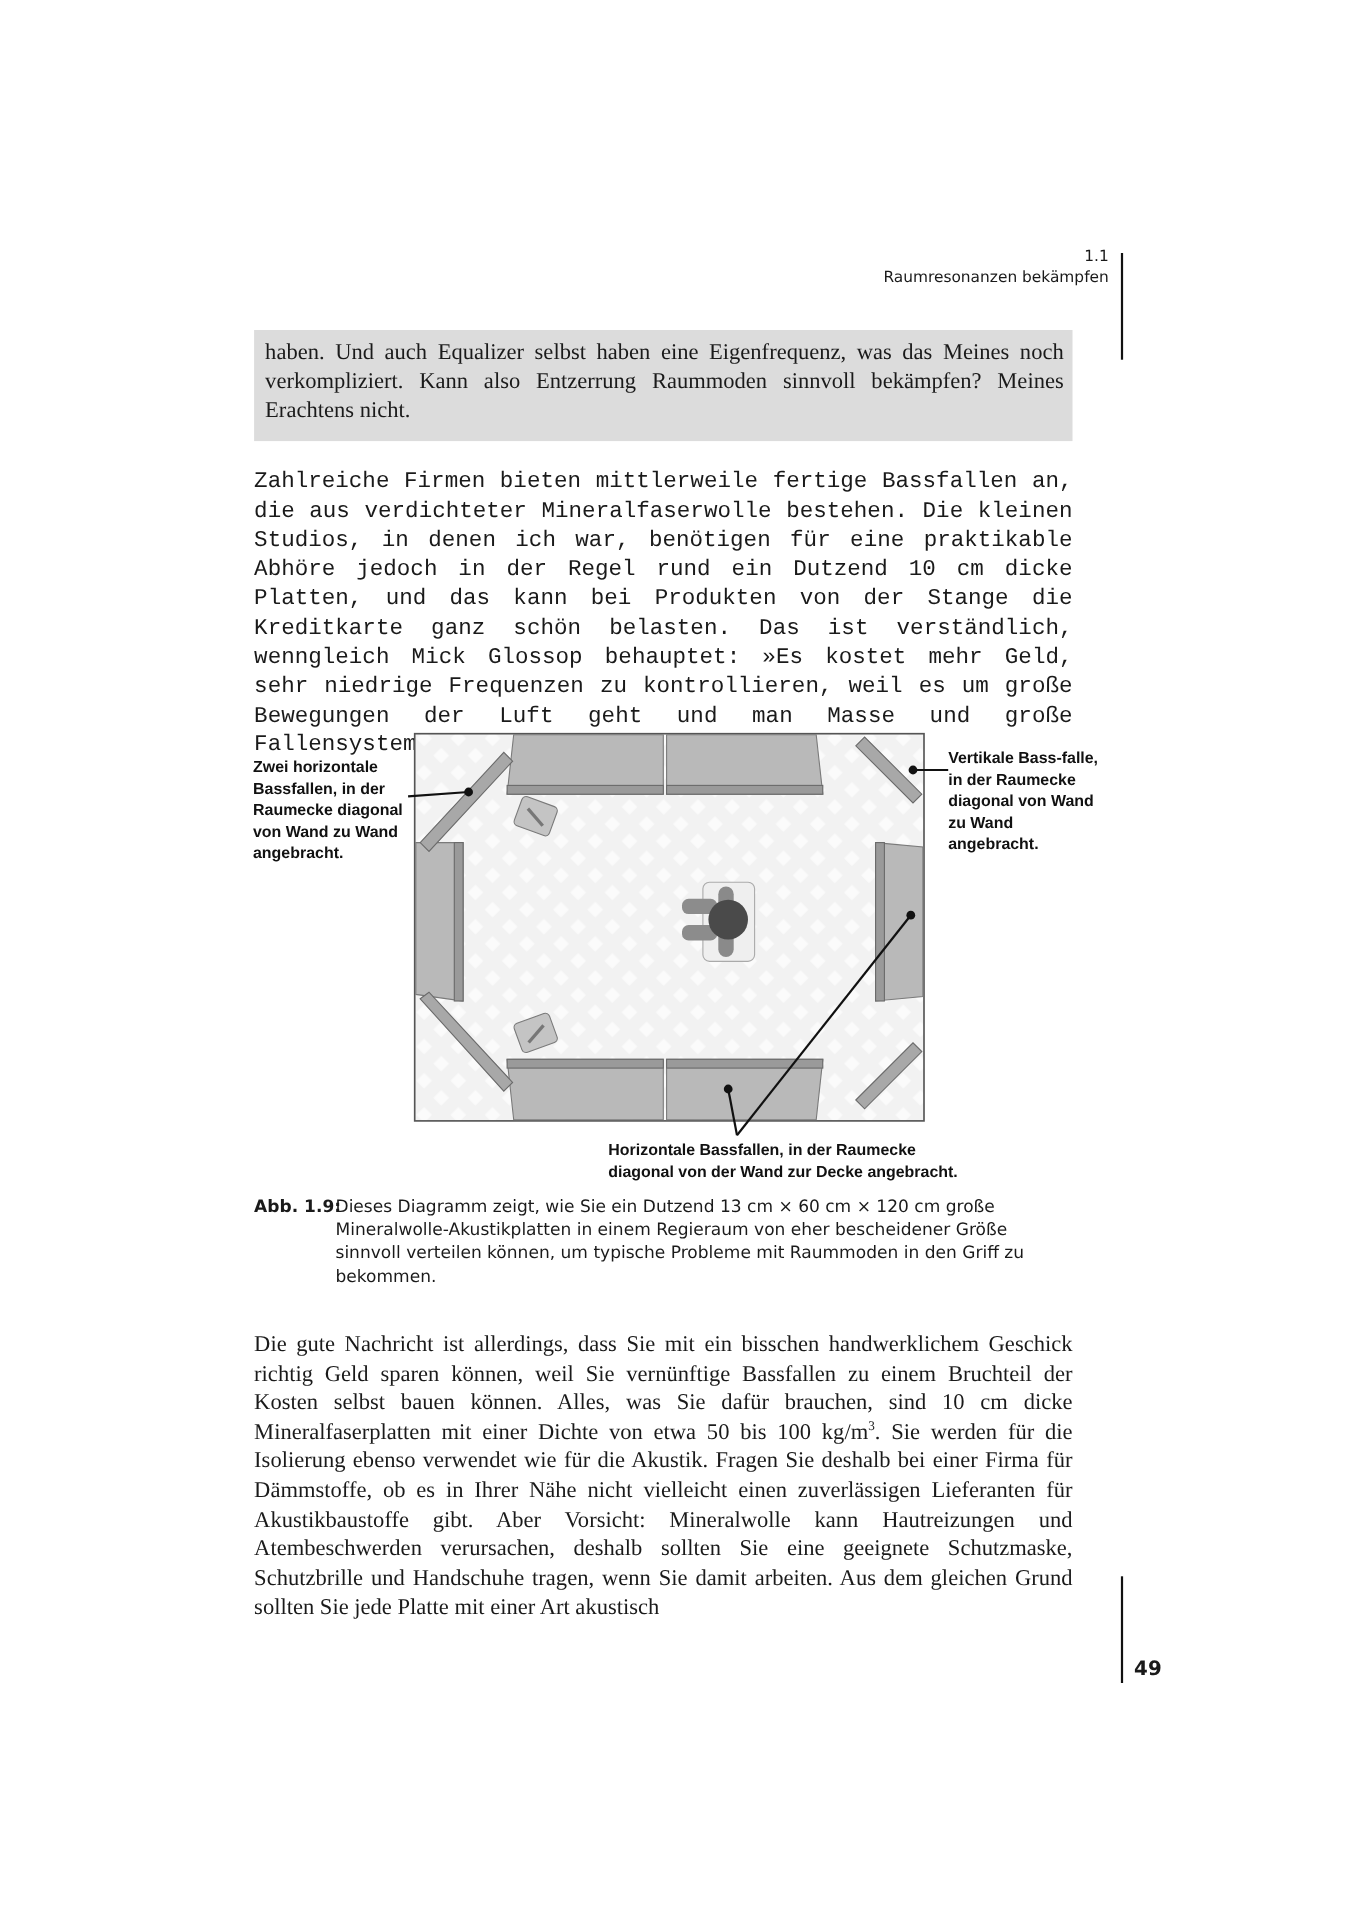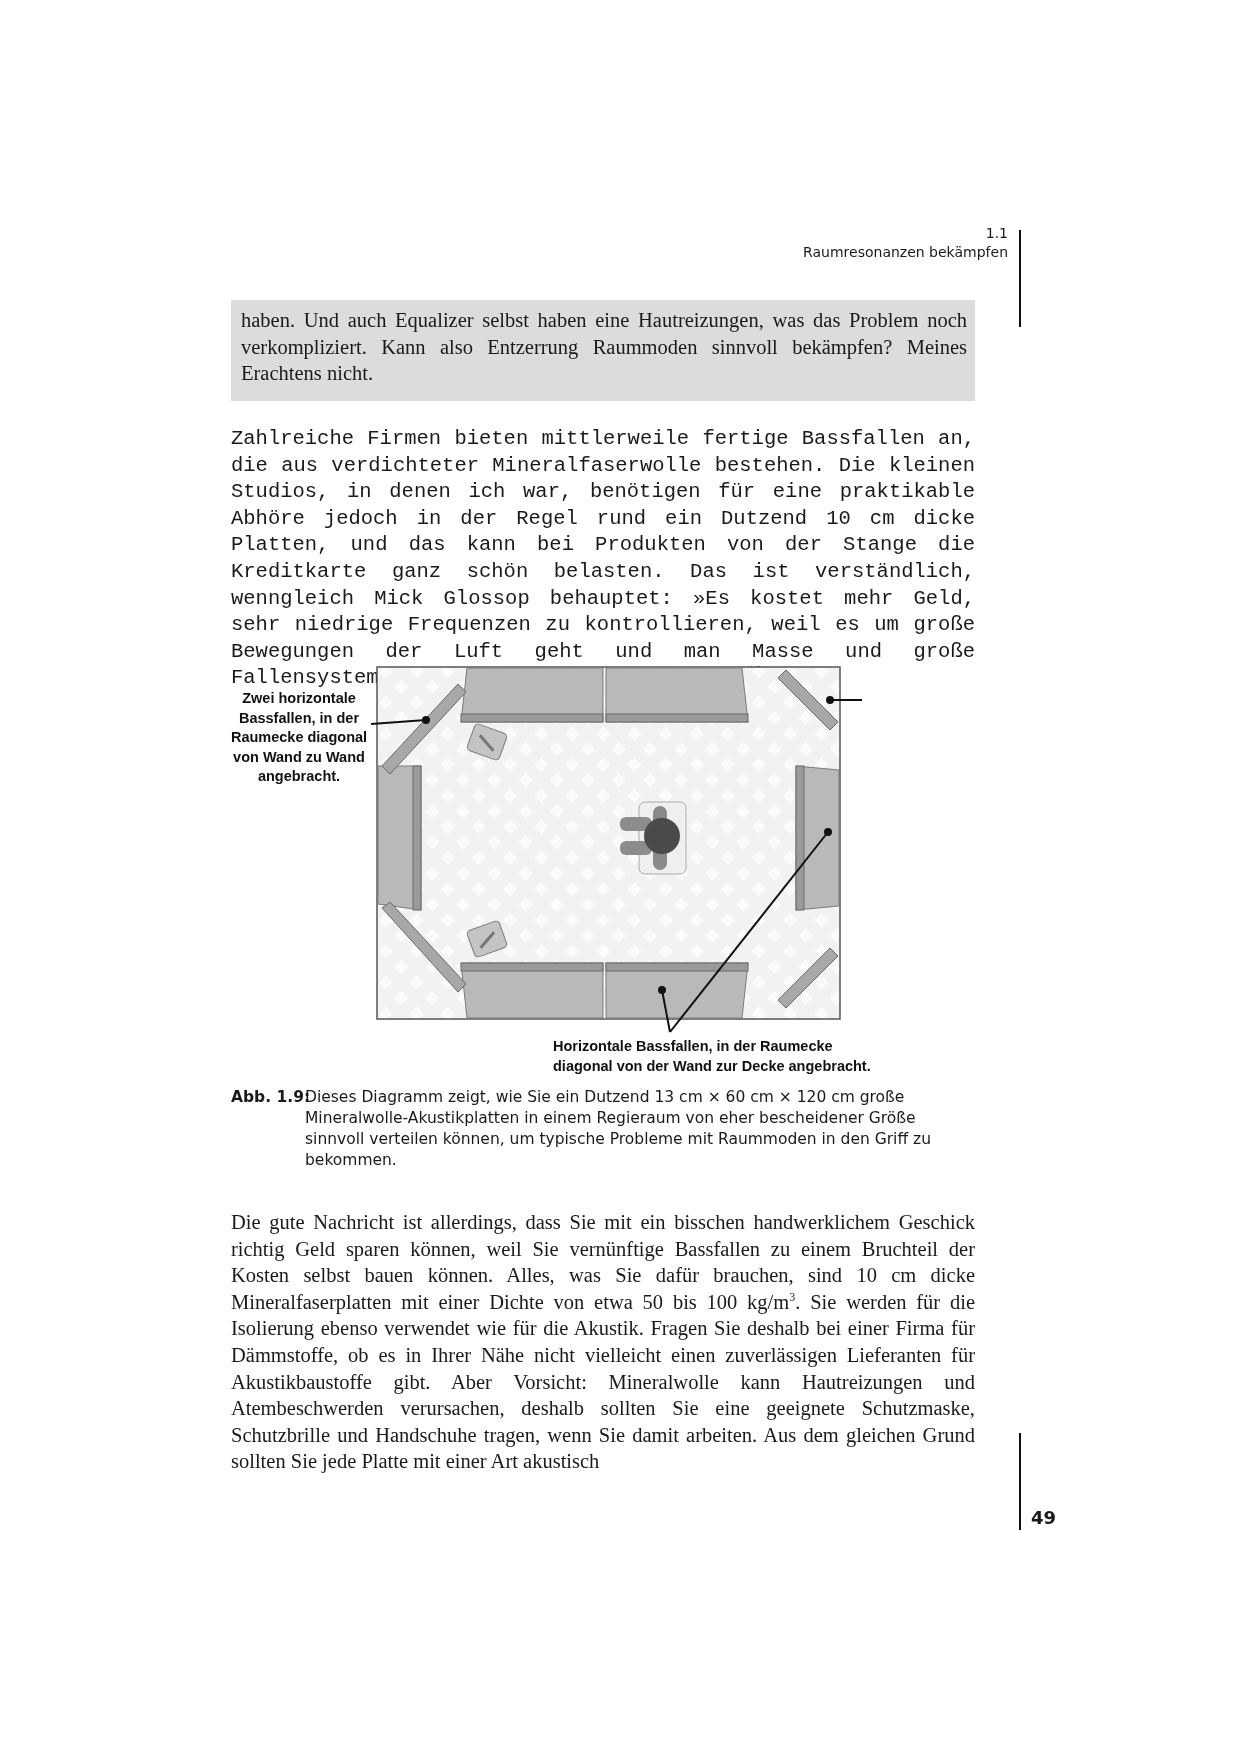--- a/index.html
+++ b/index.html
@@ -15,42 +15,42 @@
     #boxed-text p { margin: 0; padding: 7px 8px 0 10px; font-size: 20.5px; line-height: 26.5px; text-align: justify; }
 
     .para { position: absolute; left: 231px; width: 744px; margin: 0; font-size: 20.5px; line-height: 26.6px; text-align: justify; hyphens: manual; }
     #para-1 { top: 426px; font-family: Liberation Mono, monospace; }
     #para-2 { top: 1209px; }
     .para sup { font-size: 12px; line-height: 0; }
 
     #figure { position: absolute; left: 230px; top: 660px; width: 770px; height: 415px; }
     #figure svg { position: absolute; left: 0; top: 0; }
     .fig-label { position: absolute; font-size: 14.5px; line-height: 19.5px; color: #111; }
-    #label-left { left: 0; top: 29px; width: 138px; text-align: center; }
+    #label-left { left: 0; top: 29px; width: 138px; text-align: left; }
     #label-right { left: 632px; top: 21px; width: 140px; text-align: left; }
     #label-bottom { left: 323px; top: 377px; width: 450px; text-align: left; }
 
     #caption { position: absolute; left: 231px; top: 1087px; width: 700px; font-size: 15.5px; line-height: 21px; }
     #caption .cap-label { font-weight: bold; position: absolute; left: 0; top: 0; }
     #caption .cap-text { margin-left: 74px; display: block; }
 
     #foot-rule { position: absolute; left: 1019px; top: 1433px; width: 2px; height: 97px; background: #111; }
     #page-number { position: absolute; left: 1031px; top: 1507px; font-size: 18px; font-weight: bold; }
   </style>
 </head>
 <body>
 
 <div id="running-head" class="sans">
   <div>1.1</div>
   <div>Raumresonanzen bekämpfen</div>
 </div>
 <div id="head-rule"></div>
 
 <div id="boxed-text">
-  <p class="serif">haben. Und auch Equalizer selbst haben eine Hautreizungen, was das Problem noch verkompliziert. Kann also Entzerrung Raummoden sinnvoll bekämpfen? Meines Erachtens nicht.</p>
+  <p class="serif">haben. Und auch Equalizer selbst haben eine Eigenfrequenz, was das Meines noch verkompliziert. Kann also Entzerrung Raummoden sinnvoll bekämpfen? Meines Erachtens nicht.</p>
 </div>
 
 <p id="para-1" class="para serif"><span>Zahlreiche Firmen bieten mittlerweile fertige Bassfallen an, die aus verdichteter Mineralfaserwolle bestehen. Die kleinen Studios, in denen ich war, benötigen für eine praktikable Abhöre jedoch in der Regel rund ein Dutzend 10 cm dicke Platten, und das kann bei Produkten von der Stange die Kreditkarte ganz schön belasten. Das ist verständlich, wenngleich Mick Glossop behauptet: »Es kostet mehr Geld, sehr niedrige Frequenzen zu kontrollieren, weil es um große Bewegungen der Luft geht und man Masse und große Fallensysteme braucht, um das umzusetzen.«</span><sup>10</sup></p>
 
 <div id="figure">
   <svg width="770" height="415" viewBox="0 0 770 415">
     <defs>
       <pattern id="floorPat" width="22" height="22" patternUnits="userSpaceOnUse" patternTransform="rotate(45)">
         <rect width="22" height="22" fill="#f2f2f2"></rect>
         <rect x="3" y="3" width="10" height="10" fill="#fbfbfb"></rect>
@@ -125,20 +125,21 @@
       <circle cx="600" cy="40" r="4" fill="#111"></circle>
     </g>
     <g>
       <line x1="432" y1="330" x2="440" y2="372" stroke="#111" stroke-width="2"></line>
       <line x1="598" y1="172" x2="440" y2="372" stroke="#111" stroke-width="2"></line>
       <circle cx="432" cy="330" r="4" fill="#111"></circle>
       <circle cx="598" cy="172" r="4" fill="#111"></circle>
     </g>
   </svg>
   <div id="label-left" class="fig-label bold-sans">Zwei horizontale Bassfallen, in der Raumecke diagonal von Wand zu Wand angebracht.</div>
+  <div id="label-right" class="fig-label bold-sans">Vertikale Bass-falle, in der Raumecke diagonal von Wand zu Wand angebracht.</div>
   <div id="label-bottom" class="fig-label bold-sans">
     <div>Horizontale Bassfallen, in der Raumecke</div>
     <div>diagonal von der Wand zur Decke angebracht.</div>
   </div>
 </div>
 
 <div id="caption" class="sans">
   <span class="cap-label">Abb. 1.9:</span>
   <span class="cap-text">Dieses Diagramm zeigt, wie Sie ein Dutzend 13 cm × 60 cm × 120 cm große Mineralwolle-Akustikplatten in einem Regieraum von eher bescheidener Größe sinnvoll verteilen können, um typische Probleme mit Raummoden in den Griff zu bekommen.</span>
 </div>

